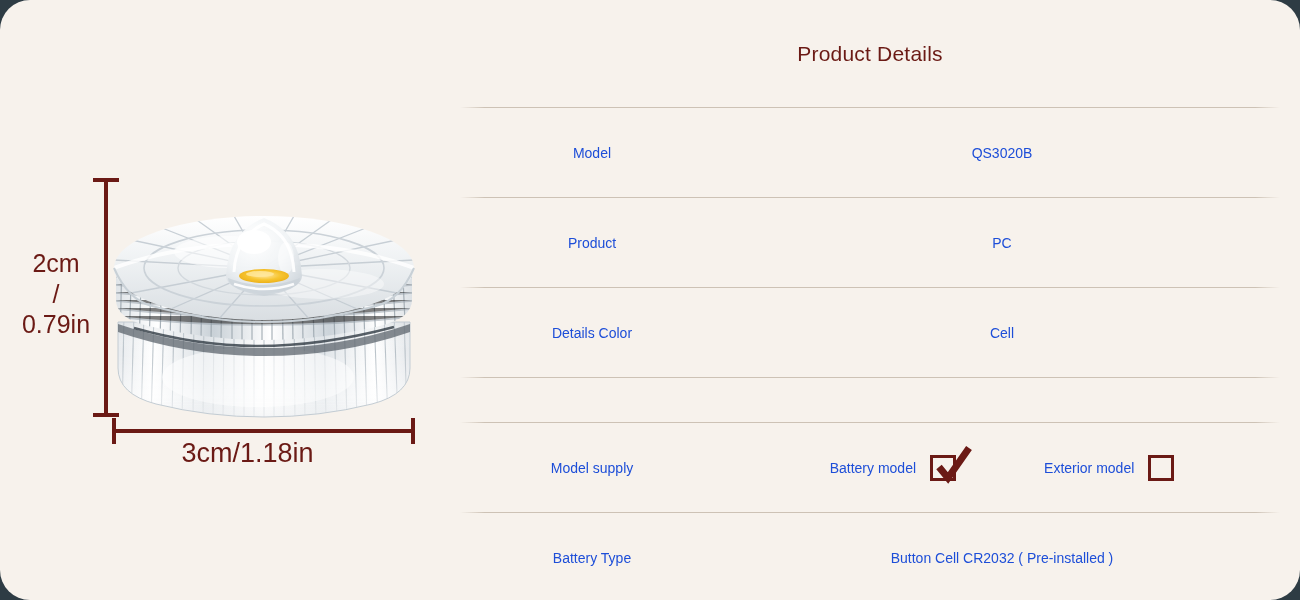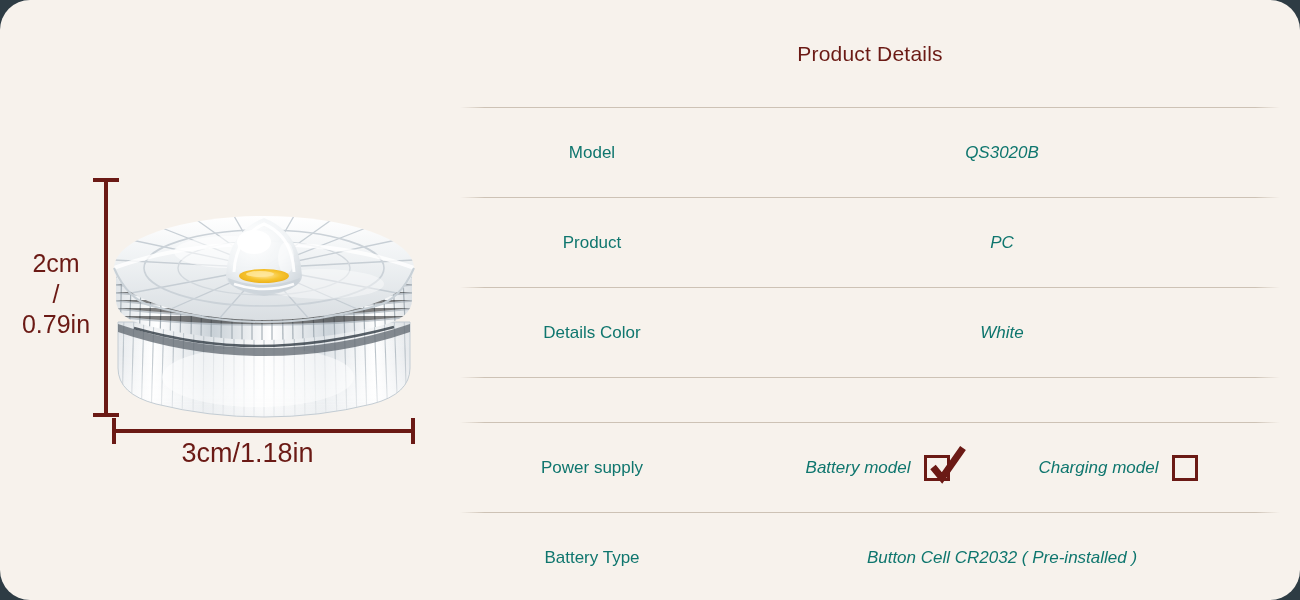--- a/index.html
+++ b/index.html
@@ -104,38 +104,37 @@
   }
   #spec-table {
     margin-top: 19px;
     width: 820px;
     border-collapse: collapse;
   }
   #spec-table tr { height: 45px; }
   #spec-table td {
     padding: 0;
     vertical-align: middle;
-    color: #0f766e;
-    font-size: 17px;
+    color: #1d4ed8;
+    font-size: 14px;
   }
   .divider {
     height: 1px;
     background: linear-gradient(to right,
         rgba(210,200,188,0) 0%,
         rgba(205,194,181,1) 3%,
         rgba(205,194,181,1) 97%,
         rgba(210,200,188,0) 100%);
   }
   .spec-label {
     width: 264px;
     text-align: center;
   }
   .spec-value {
     text-align: center;
-    font-style: italic;
   }
   .power-cell {
     display: flex;
     align-items: flex-start;
     justify-content: center;
     gap: 14px;
   }
   .power-opt {
     display: flex;
     align-items: center;
@@ -394,48 +393,48 @@
           <td class="spec-value">PC</td>
         </tr>
 
         <tr>
           <td colspan="2">
               <div class="divider"></div>
             </td>
         </tr>
         <tr>
           <td class="spec-label">Details Color</td>
-          <td class="spec-value">White</td>
-        </tr>
-
-        <tr>
-          <td colspan="2">
-              <div class="divider"></div>
-            </td>
-        </tr>
-
-        <tr>
-          <td colspan="2">
-              <div class="divider"></div>
-            </td>
-        </tr>
-        <tr>
-          <td class="spec-label">Power supply</td>
+          <td class="spec-value">Cell</td>
+        </tr>
+
+        <tr>
+          <td colspan="2">
+              <div class="divider"></div>
+            </td>
+        </tr>
+
+        <tr>
+          <td colspan="2">
+              <div class="divider"></div>
+            </td>
+        </tr>
+        <tr>
+          <td class="spec-label">Model supply</td>
           <td class="spec-value">
             <div class="power-cell">
               <div class="power-opt">
                 <span>Battery model</span>
                 <span class="checkbox checked">
                   <svg class="check-svg" viewBox="0 0 44 40">
                     <path d="M10,22 L19,33 L40,3" fill="none" stroke="#6b1a15" stroke-width="7" stroke-linecap="butt" stroke-linejoin="miter"></path>
                   </svg>
                 </span>
               </div>
               <div class="power-opt">
-                <span>Charging model</span>
+                <span>Exterior model</span>
                 <span class="checkbox"></span>
               </div>
             </div>
           </td>
         </tr>
 
         <tr>
           <td colspan="2">
               <div class="divider"></div>
             </td>

